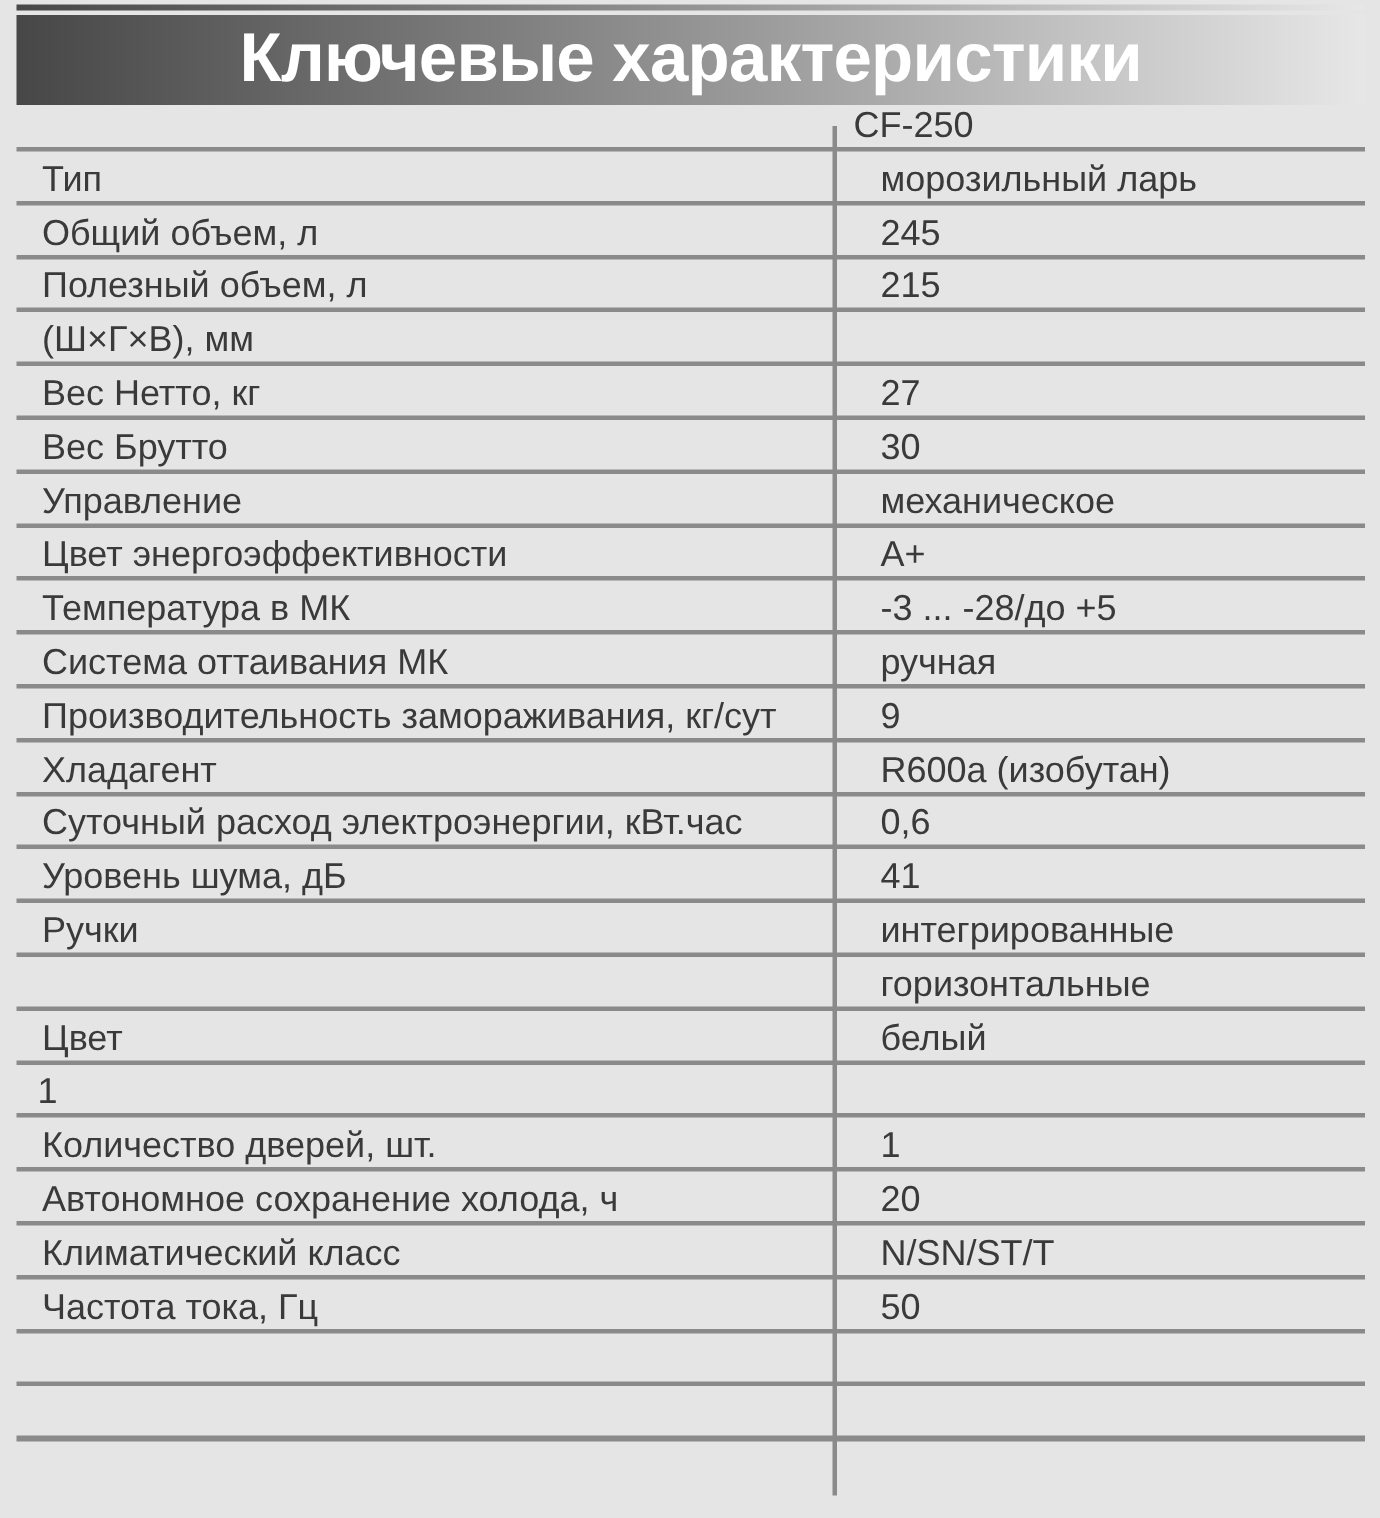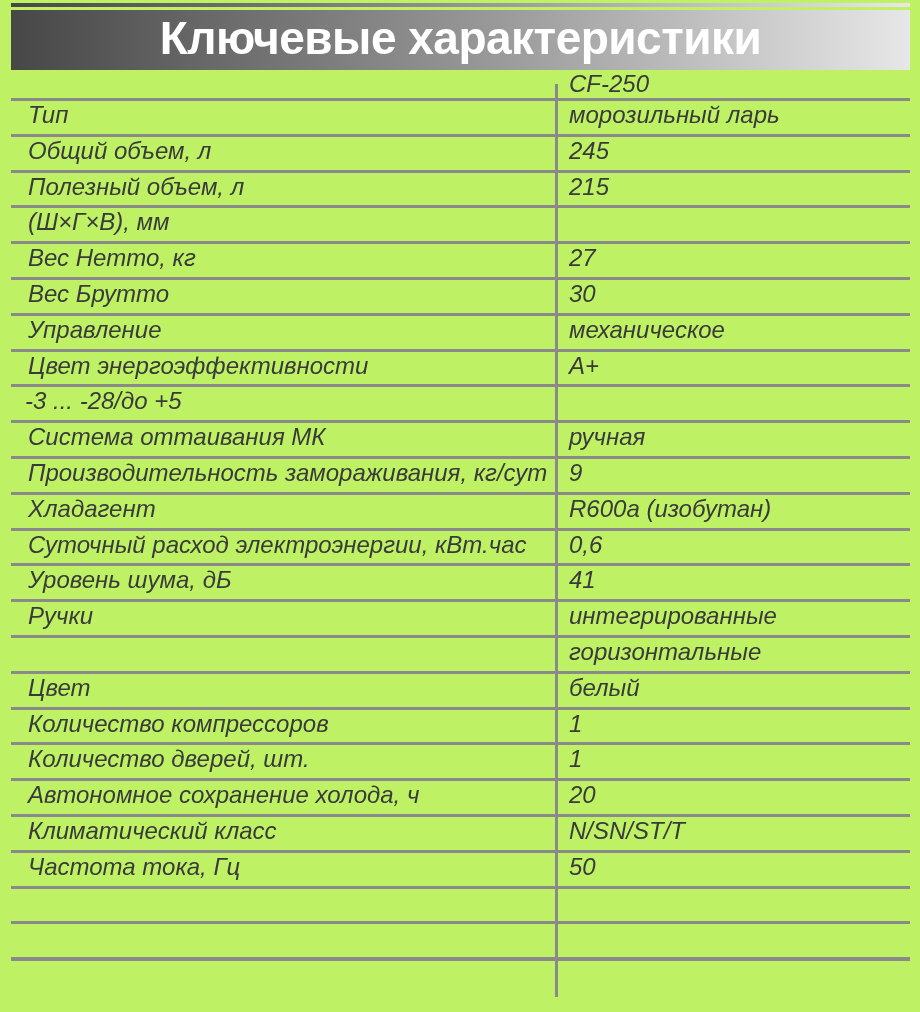--- a/index.html
+++ b/index.html
@@ -8,50 +8,51 @@
     --grad-start:#474747;
     --grad-mid:#9b9b9b;
     --grad-end:#e7e7e7;
   }
   html,body{margin:0;padding:0;}
   body{
     width:920px;height:1012px;background:#ffffff;
     font-family:"Liberation Sans", sans-serif;
     overflow:hidden;
   }
-  .sheet{position:relative;width:920px;height:1012px;background:#bef264;}
+  .sheet{position:relative;width:920px;height:1012px;background:#e5e5e5;}
 
   .top-strip{
     position:absolute;left:11px;top:3px;width:899px;height:4px;
     background:linear-gradient(to right,var(--grad-start),var(--grad-mid) 55%,var(--grad-end));
   }
   .header-bar{
     position:absolute;left:11px;top:10px;width:899px;height:60px;
     background:linear-gradient(to right,var(--grad-start),var(--grad-mid) 55%,var(--grad-end));
     display:flex;align-items:center;justify-content:center;
   }
   .header-title{
     color:#ffffff;font-size:46px;font-weight:bold;letter-spacing:-0.5px;
     white-space:nowrap;line-height:1;padding-bottom:4px;
   }
 
   .spec-table{
     position:absolute;left:11px;top:70px;width:899px;
-    color:var(--text);font-size:24px;font-style:italic;
+    color:var(--text);font-size:24px;
   }
   .vline{
     position:absolute;left:544px;top:14px;width:3px;height:913px;
     background:var(--line);
   }
   .model-row{
     height:28px;display:flex;border-bottom:3px solid var(--line);
   }
   .row{
-    height:32.8px;display:flex;align-items:flex-start;
+    height:32.8px;display:flex;align-items:flex-end;
     border-bottom:3px solid var(--line);
+    gap:18px;
   }
   .row.last{border-bottom-width:4px;}
   .cl{
     flex:0 0 544px;box-sizing:border-box;padding-left:17px;
     white-space:nowrap;overflow:hidden;
   }
   .cv{
     flex:1;box-sizing:border-box;padding-left:14px;
     white-space:nowrap;overflow:hidden;
   }
@@ -100,20 +101,21 @@
     </div>
     <div class="row">
       <div class="cl">Управление</div>
       <div class="cv">механическое</div>
     </div>
     <div class="row">
       <div class="cl">Цвет энергоэффективности</div>
       <div class="cv">A+</div>
     </div>
     <div class="row">
+      <div class="cl">Температура в МК</div>
       <div class="cv">-3 ... -28/до +5</div>
     </div>
     <div class="row">
       <div class="cl">Система оттаивания МК</div>
       <div class="cv">ручная</div>
     </div>
     <div class="row">
       <div class="cl">Производительность замораживания, кг/сут</div>
       <div class="cv">9</div>
     </div>
@@ -135,21 +137,20 @@
     </div>
     <div class="row">
       <div class="cl"></div>
       <div class="cv">горизонтальные</div>
     </div>
     <div class="row">
       <div class="cl">Цвет</div>
       <div class="cv">белый</div>
     </div>
     <div class="row">
-      <div class="cl">Количество компрессоров</div>
       <div class="cv">1</div>
     </div>
     <div class="row">
       <div class="cl">Количество дверей, шт.</div>
       <div class="cv">1</div>
     </div>
     <div class="row">
       <div class="cl">Автономное сохранение холода, ч</div>
       <div class="cv">20</div>
     </div>

